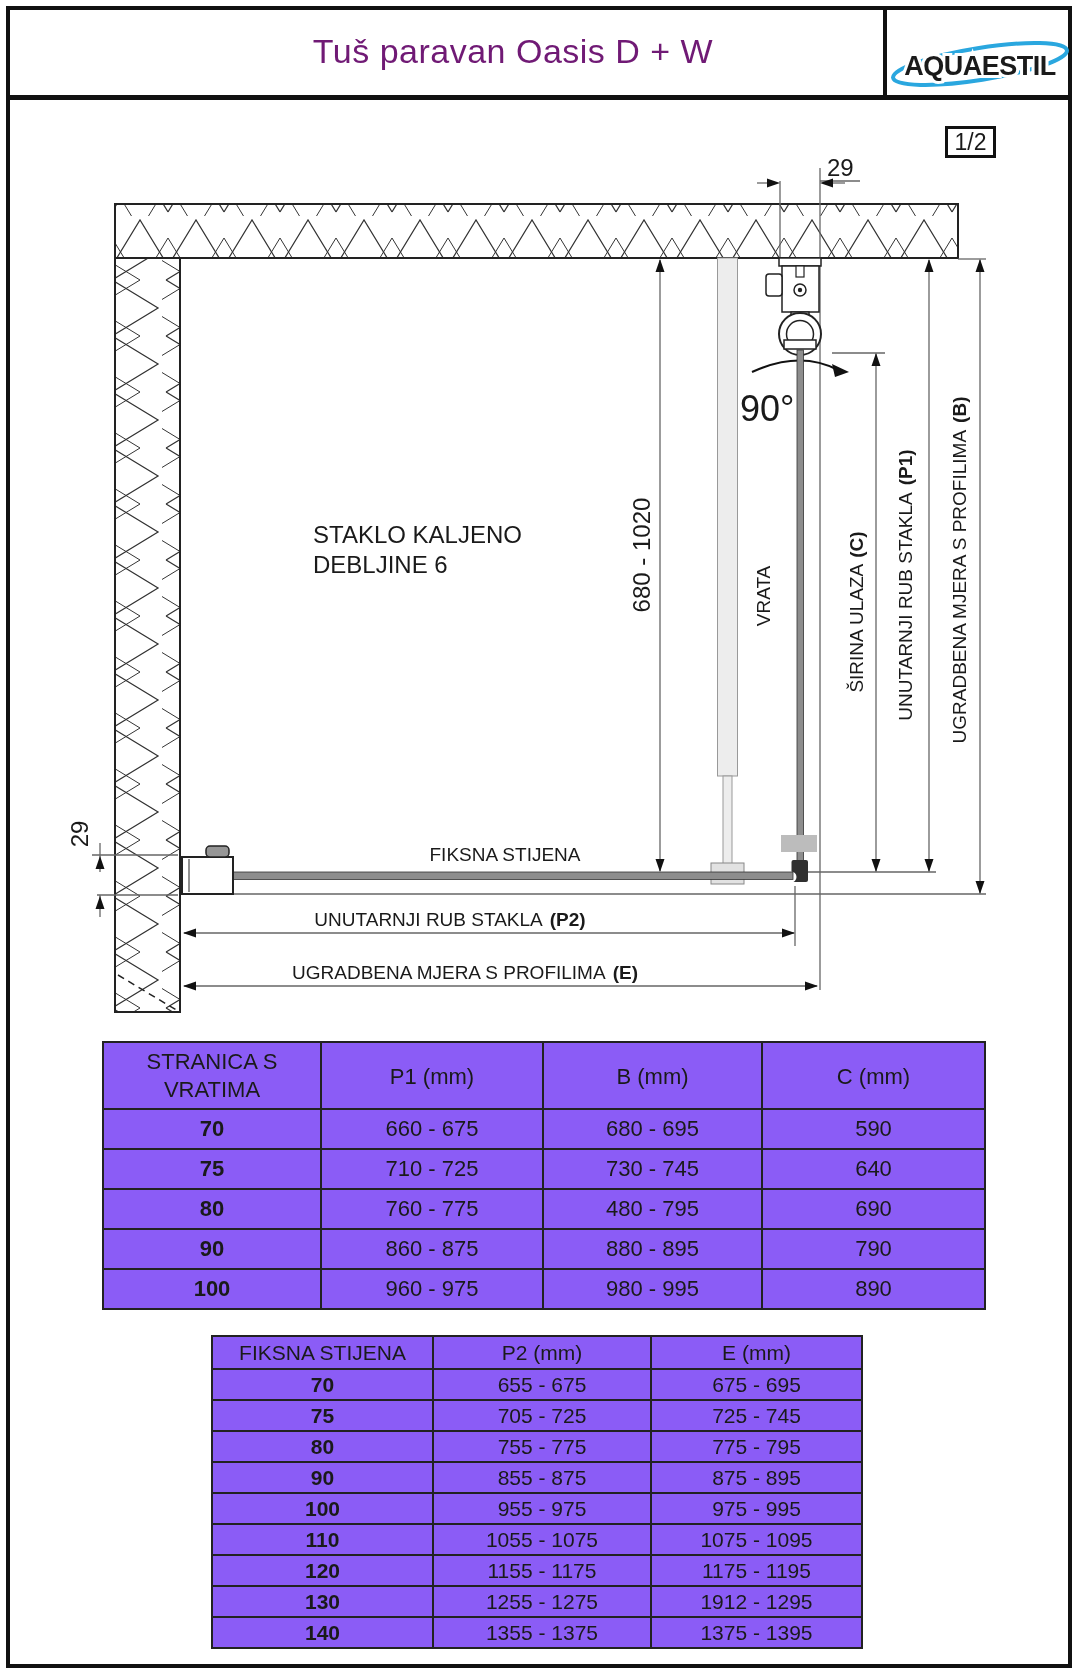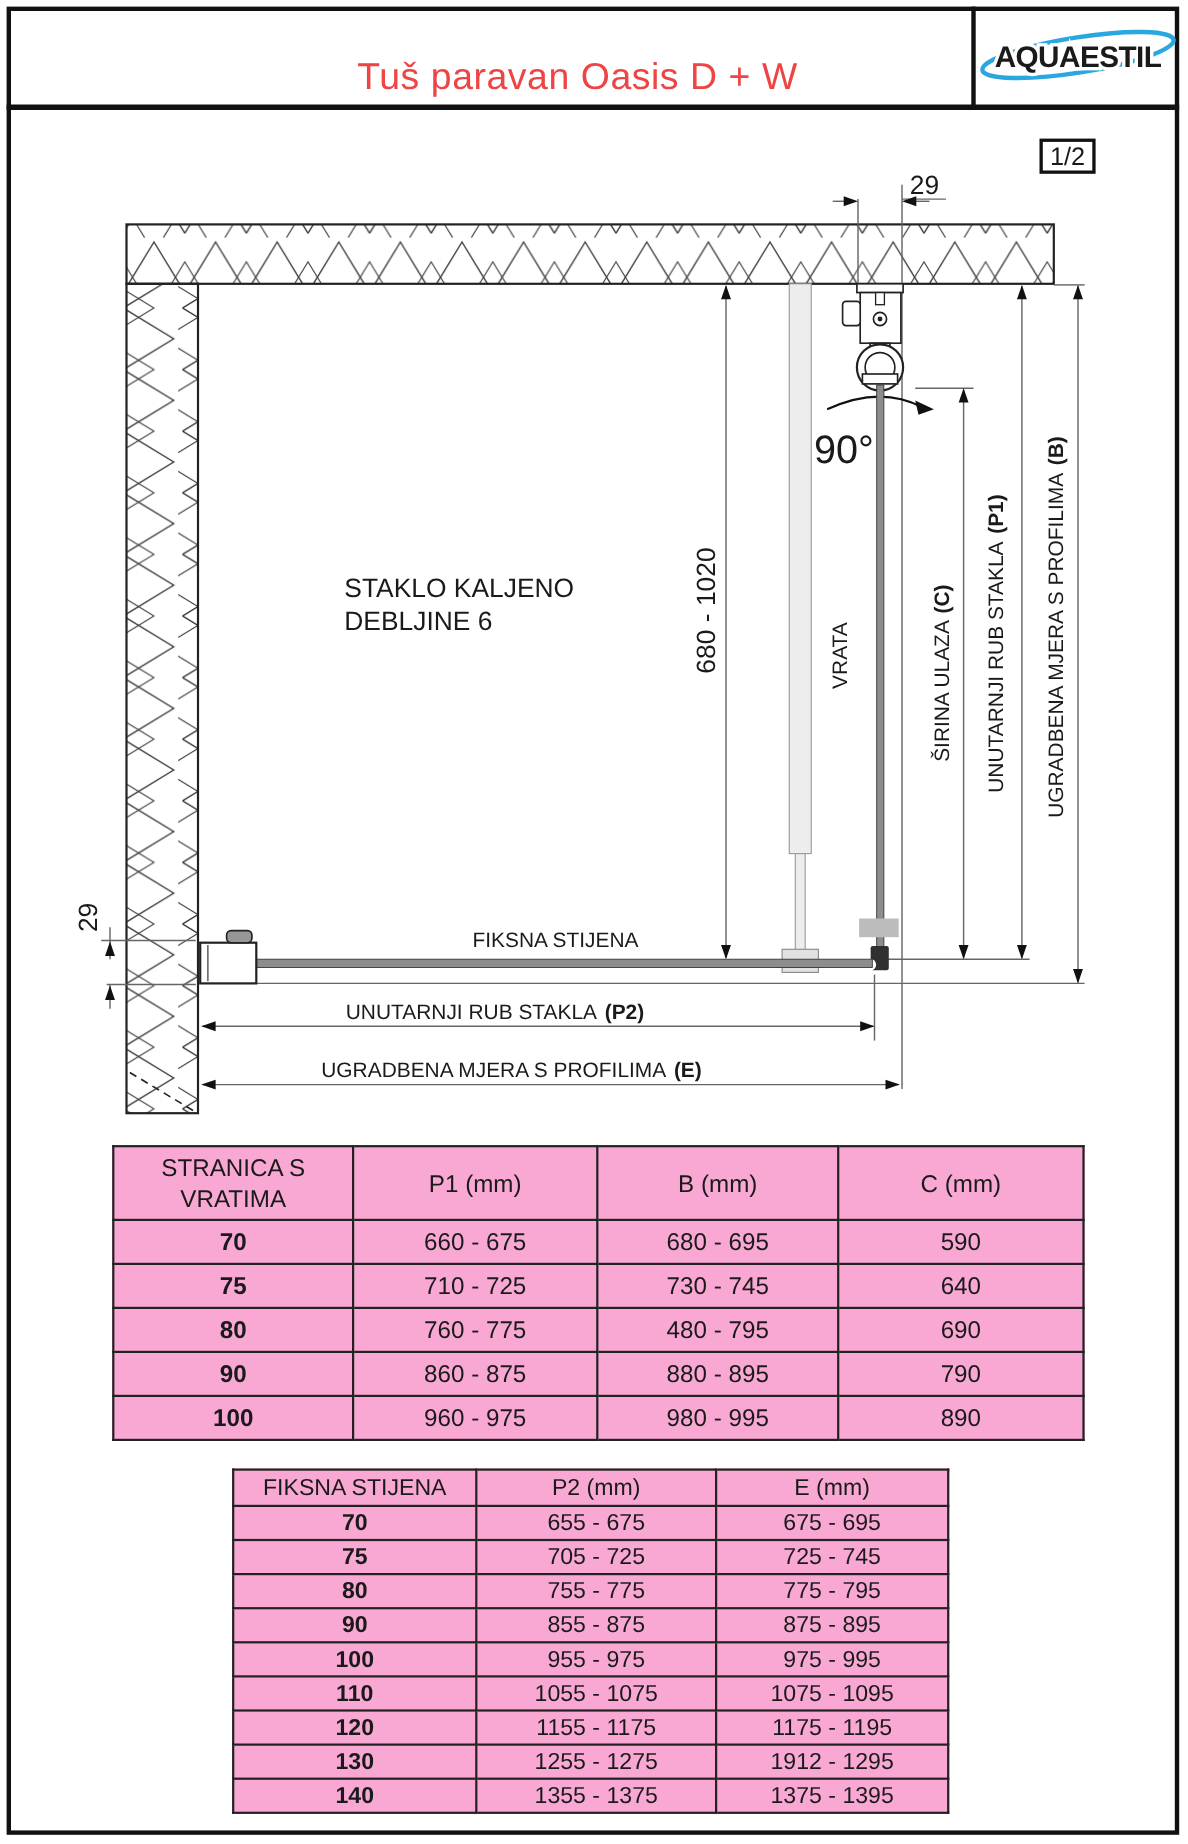--- a/index.html
+++ b/index.html
@@ -2,26 +2,26 @@
 <html><head>
 <meta charset="utf-8">
 <style>
   * { margin:0; padding:0; box-sizing:border-box; }
   html,body { background:#ffffff; }
   body { font-family:"Liberation Sans", sans-serif; color:#1a1a1a; }
   .page { position:relative; width:1080px; height:1676px; background:#fff; overflow:hidden; }
   .page-border { position:absolute; left:6px; top:6px; width:1066px; height:1662px; border:4px solid #111; }
   .header-rule { position:absolute; left:6px; top:95px; width:1066px; height:5px; background:#111; }
   .logo-divider { position:absolute; left:883px; top:6px; width:4px; height:94px; background:#111; }
-  .doc-title { position:absolute; left:100px; top:32px; width:850px; text-align:center; font-size:34px; letter-spacing:0.5px; color:#ef4444;margin-top:19px; }
-  .logo-box { position:absolute; left:888px; top:14px; width:191px; height:70px; }
+  .doc-title { position:absolute; left:88px; top:32px; width:850px; text-align:center; font-size:34px; letter-spacing:0.5px; color:#701a75; }
+  .logo-box { position:absolute; left:888px; top:28px; width:191px; height:70px; }
   .page-indicator { position:absolute; left:945px; top:126px; width:51px; height:32px; border:3px solid #111; display:flex; align-items:center; justify-content:center; font-size:23px; }
   .drawing { position:absolute; left:0; top:100px; width:1080px; height:920px; }
 
-  table.spec { position:absolute; border-collapse:collapse; table-layout:fixed; background:#f9a8d4; }
+  table.spec { position:absolute; border-collapse:collapse; table-layout:fixed; background:#8b5cf6; }
   table.spec td { border:2px solid #222; text-align:center; vertical-align:middle; font-size:22px; overflow:hidden; white-space:nowrap; }
   #table1 { left:102px; top:1041px; width:882px; }
   #table1 td { height:40px; }
   #table1 tr.hdr td { height:67px; vertical-align:bottom; padding-bottom:18px; }
   #table1 tr.hdr td.first { vertical-align:middle; padding-bottom:0; line-height:1.25; }
   #table2 { left:211px; top:1335px; width:650px; }
   #table2 td { height:31px; font-size:21px; }
   #table2 tr.hdr td { height:33px; }
   td.rowlabel { font-weight:bold; }
   text { font-family:"Liberation Sans", sans-serif; fill:#1a1a1a; }

